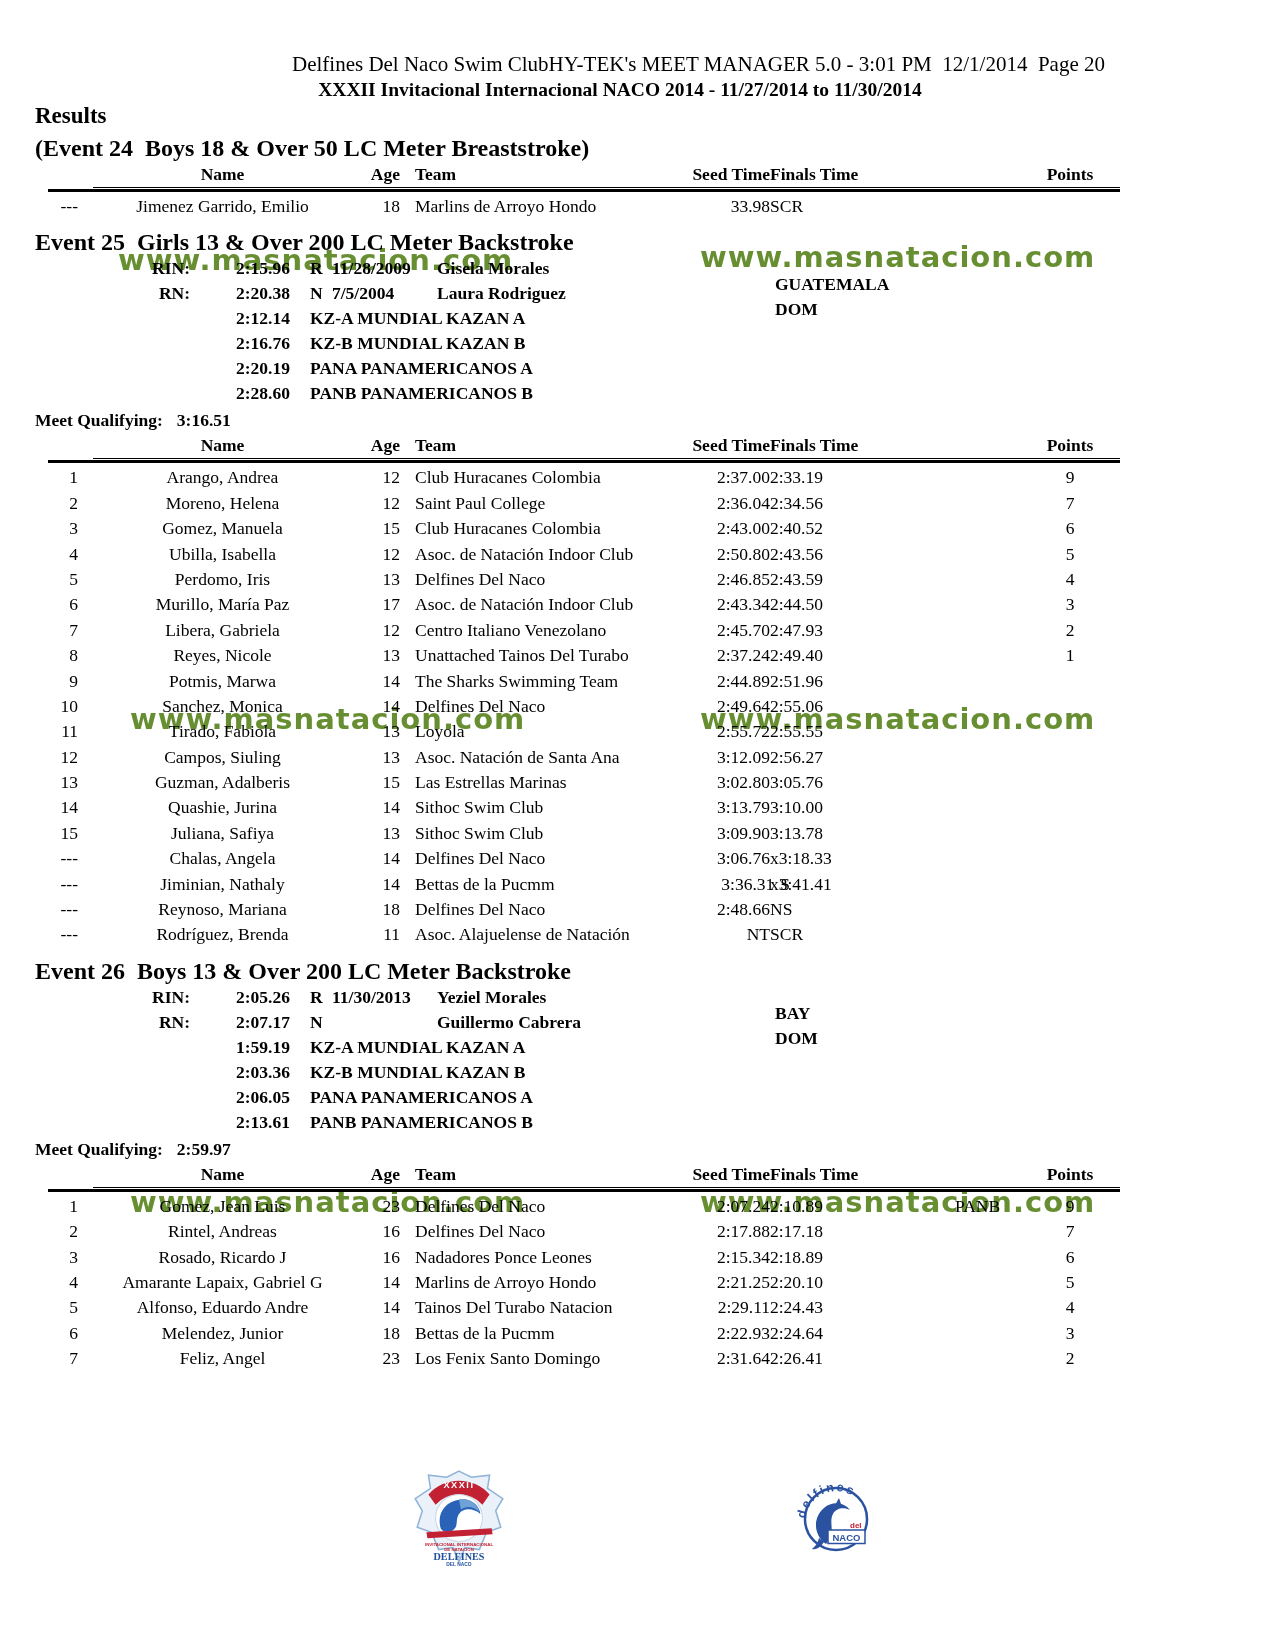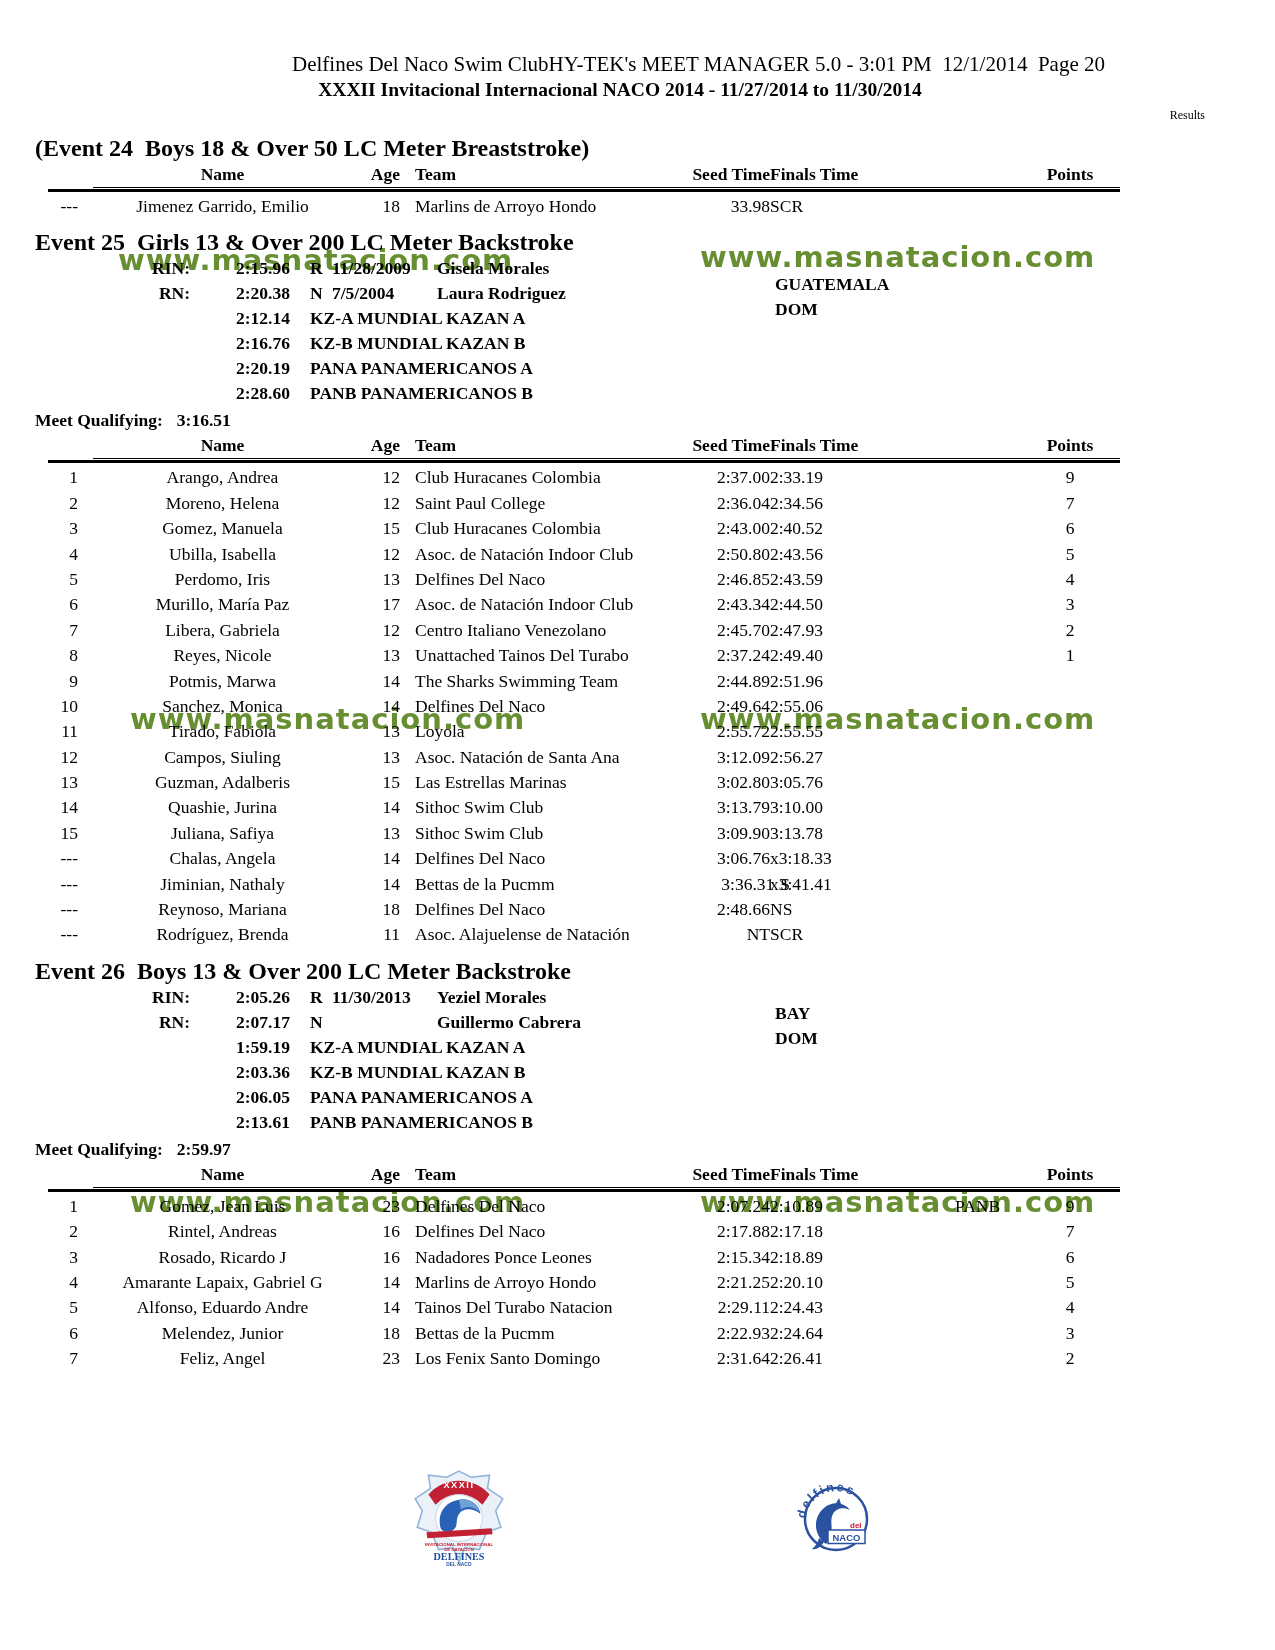--- a/index.html
+++ b/index.html
@@ -5,21 +5,21 @@
   html,body{margin:0;padding:0;}
   body{
     width:1275px;height:1650px;background:#ffffff;position:relative;
     font-family:"Liberation Serif","DejaVu Serif",serif;color:#000;
     font-size:17.5px;overflow:hidden;
   }
   .content{position:absolute;left:35px;top:52px;width:1170px;}
   .doc-header{display:flex;justify-content:flex-end;width:1070px;height:24px;line-height:24px;font-size:21px;}
   .doc-header span{white-space:pre;}
   .doc-title{text-align:center;font-weight:bold;font-size:19.5px;height:27px;line-height:27px;white-space:pre;}
-  .doc-subtitle{text-align:right;font-weight:normal;font-size:12px;height:25px;line-height:25px;}
+  .doc-subtitle{text-align:left;font-weight:bold;font-size:23px;height:25px;line-height:25px;}
   .event-heading{font-weight:bold;font-size:24px;white-space:pre;height:28px;line-height:28px;}
   #ev24{margin-top:6px;}
   #ev25{margin-top:9px;}
   #ev26{margin-top:9px;}
 
   
   .recrow{display:flex;position:relative;height:25px;line-height:25px;font-weight:bold;}
   .r-label{width:155px;text-align:right;}
   .r-time{width:100px;text-align:right;}
   .r-rest{padding-left:20px;white-space:pre;}

